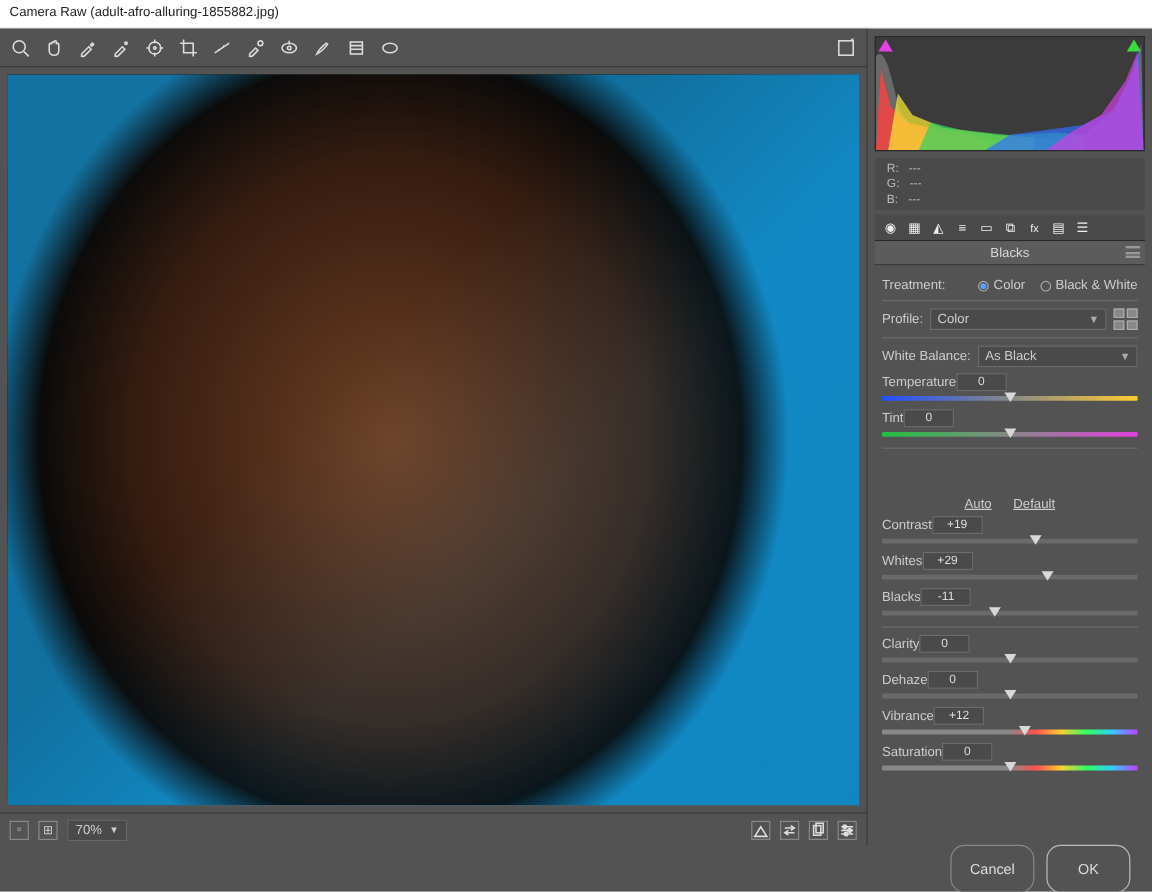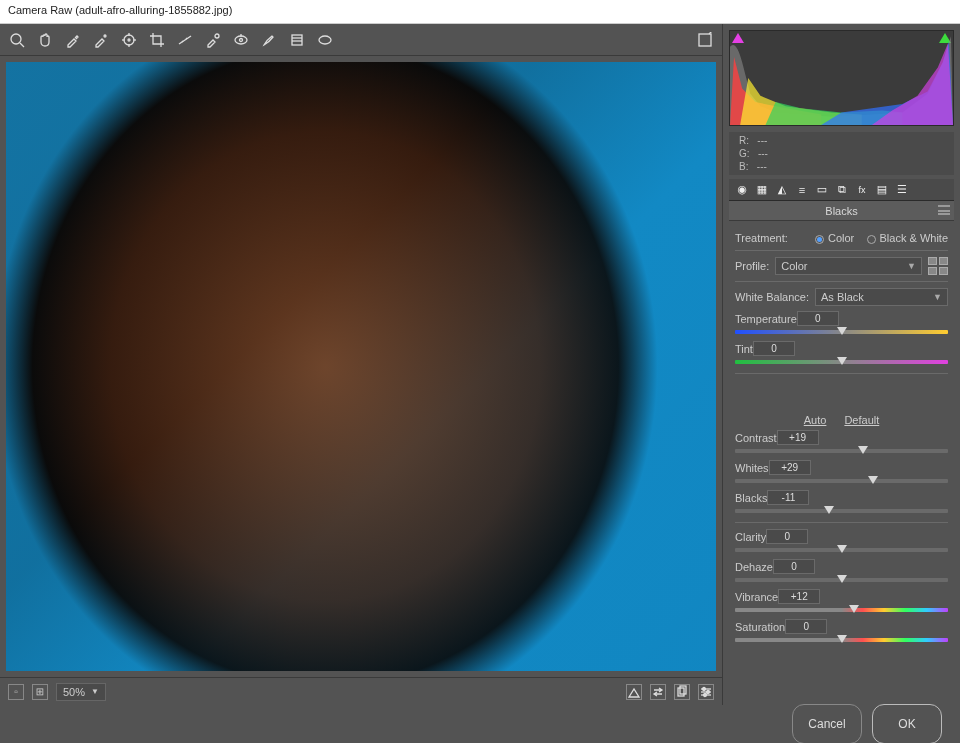--- a/index.html
+++ b/index.html
@@ -144,21 +144,21 @@
             <rect x="2" y="2" width="12" height="12"></rect>
             <line x1="12" y1="2" x2="15" y2="-1"></line>
           </svg>
         </span>
     </div>
     <div class="preview"></div>
     <div class="bottombar">
       <span class="bb-btn">▫</span>
       <span class="bb-btn">⊞</span>
       <span class="zoom">
-          <span>50%</span>
+          <span>70%</span>
           <span style="font-size:8px">▼</span>
         </span>
       <div class="spacer"></div>
       <span class="bb-btn small-icon">
           <svg viewBox="0 0 14 14">
             <path d="M2 12l5-8 5 8z"></path>
           </svg>
         </span>
       <span class="bb-btn small-icon">
           <svg viewBox="0 0 14 14">

